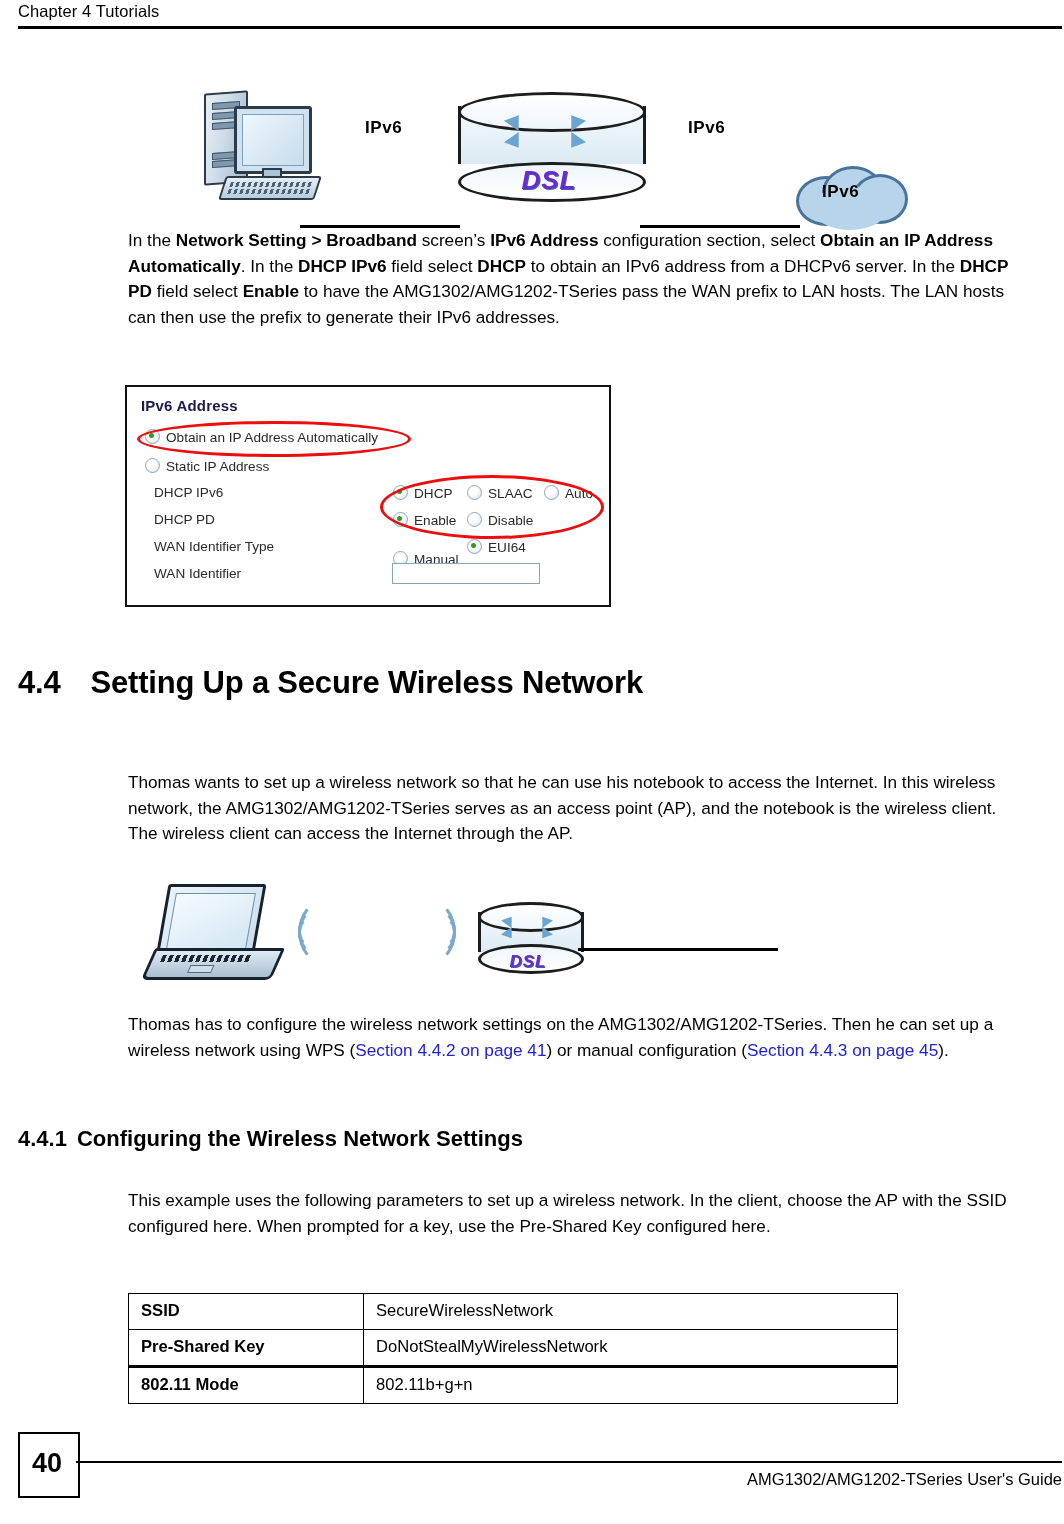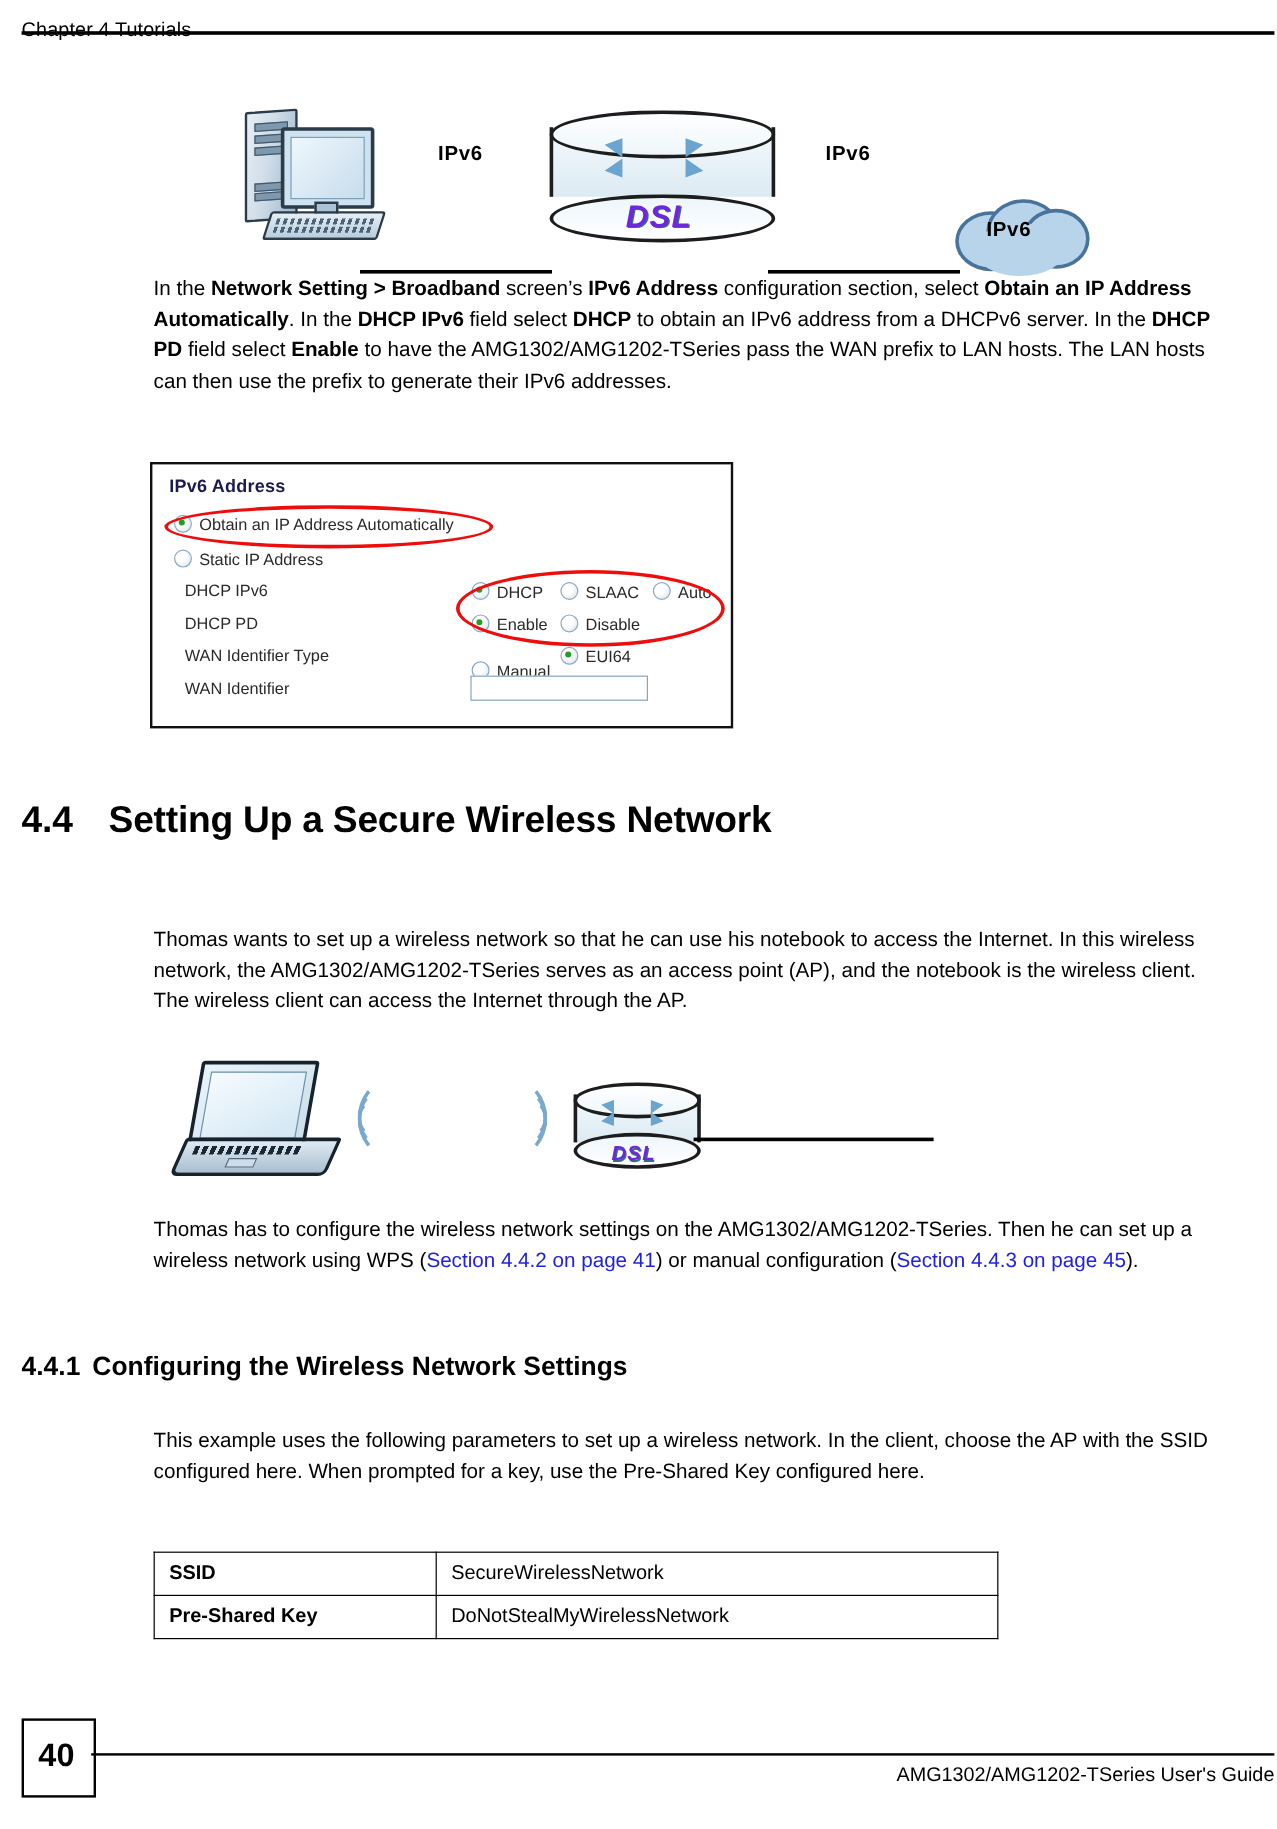--- a/index.html
+++ b/index.html
@@ -9,21 +9,21 @@
     font-family:"Liberation Sans", sans-serif;
     color:#000000;
     position:relative;
     overflow:hidden;
     -webkit-font-smoothing:antialiased;
   }
 
   
   .page-header { position:absolute; left:0; top:0; width:1064px; }
   .page-header .hdr-text {
-    position:absolute; left:18px; top:16px;
+    position:absolute; left:18px; top:2px;
     font-size:16.5px; letter-spacing:.1px;
   }
   .page-header .hdr-rule {
     position:absolute; left:18px; top:26px; width:1044px; height:3px;
     background:#000;
   }
 
   
   .body-text {
     position:absolute; left:128px; width:900px;
@@ -189,21 +189,21 @@
   .txtbox {
     position:absolute; width:146px; height:19px;
     border:1px solid #8aa4bb; background:#fff;
   }
   .red-ellipse {
     position:absolute; border:3px solid #ee0d0d; border-radius:50%;
   }
 
   
   .param-table {
-    position:absolute; left:128px; top:1293px; width:704px;
+    position:absolute; left:128px; top:1293px; width:770px;
     border-collapse:collapse; font-size:16.6px;
   }
   .param-table td {
     border:1px solid #000; padding:6px 10px 7px 12px; height:22px;
   }
   .param-table td.key { width:212px; font-weight:bold; }
   .param-table tr.thick td { border-top-width:3px; }
 
   
   .footer { position:absolute; left:0; top:1458px; width:1064px; }
@@ -391,20 +391,24 @@
 <table class="param-table">
   <tbody>
     <tr>
       <td class="key">SSID</td>
       <td class="val">SecureWirelessNetwork</td>
     </tr>
     <tr>
       <td class="key">Pre-Shared Key</td>
       <td class="val">DoNotStealMyWirelessNetwork</td>
     </tr>
+    <tr class="thick">
+      <td class="key">802.11 Mode</td>
+      <td class="val">802.11b+g+n</td>
+    </tr>
   </tbody>
 </table>
 
 <div class="footer">
   <div class="pagebox"></div>
   <div class="pagenum">40</div>
   <div class="f-rule"></div>
   <div class="f-text">AMG1302/AMG1202-TSeries User's Guide</div>
 </div>
 

